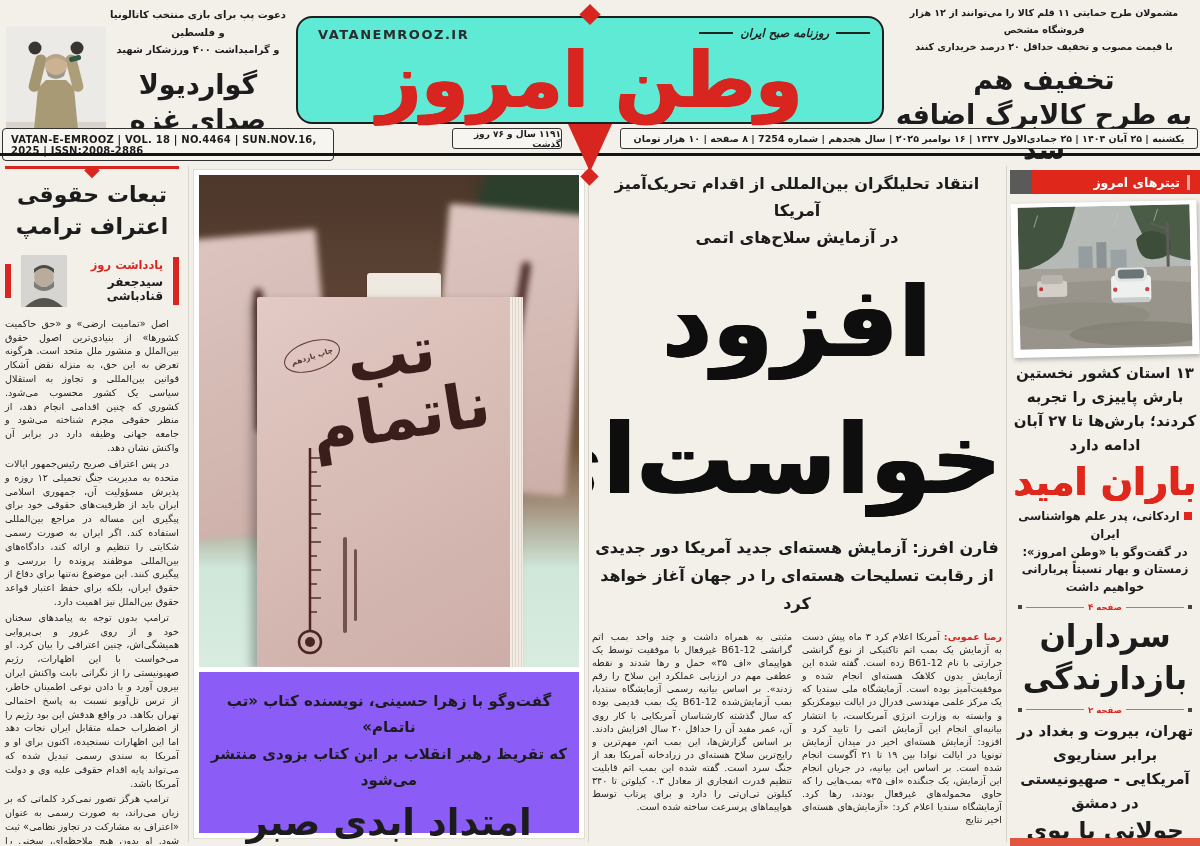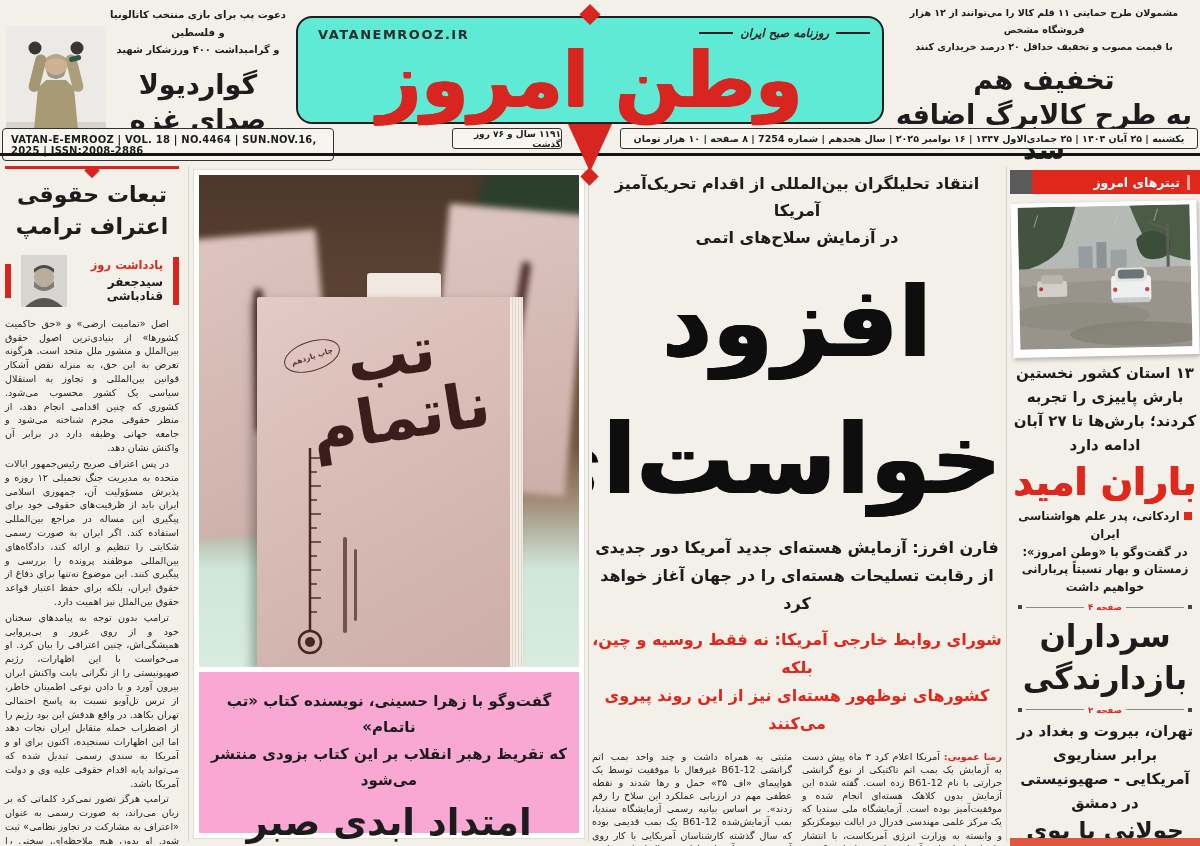--- a/index.html
+++ b/index.html
@@ -84,21 +84,21 @@
   .fbook .btitle { position:absolute; right:20px; top:26px; width:215px; text-align:center; direction:rtl;
     font-size:62px; font-weight:bold; color:#3a1e1c; line-height:1.02; transform:rotate(-9deg); letter-spacing:-2px; }
   .fbook .stamp { position:absolute; left:26px; top:44px; width:58px; height:30px; border:1.5px solid #5c3330; border-radius:50%;
     display:flex; align-items:center; justify-content:center; font-size:7.5px; font-weight:bold; color:#5c3330;
     transform:rotate(-18deg); direction:rtl; }
   .fbook .therm { position:absolute; left:38px; bottom:8px; }
   .fbook .credit { position:absolute; left:86px; bottom:34px; display:flex; gap:7px; }
   .fbook .credit i { display:block; width:3.5px; border-radius:2px; background:#74524d; }
   .fbook .credit i:nth-child(1){ height:96px; }
   .fbook .credit i:nth-child(2){ height:72px; margin-top:12px; }
-  .bk-panel { position:relative; width:380px; height:161px; margin-top:5px; background:#f9a8d4; text-align:center; direction:rtl; padding-top:16px; }
+  .bk-panel { position:relative; width:380px; height:161px; margin-top:5px; background:#8b5cf6; text-align:center; direction:rtl; padding-top:16px; }
   .bk-kicker { font-size:15px; font-weight:bold; line-height:1.75; }
   .bk-title { font-size:37px; font-weight:bold; letter-spacing:-1px; margin-top:8px; }
 
   
   .ms { position:absolute; left:592px; top:170px; width:410px; height:676px; overflow:hidden; text-align:center; direction:rtl; }
   .ms-kicker { font-size:16px; font-weight:bold; line-height:1.7; }
   .ms-head { font-size:98px; font-weight:bold; line-height:1.4; letter-spacing:-3px; color:#0e0e0e;
     text-shadow:1px 0 0 #0e0e0e, -1px 0 0 #0e0e0e; margin-top:2px; }
   .ms-deck { font-size:16px; font-weight:bold; line-height:1.75; margin-top:6px; }
   .ms-deck.r2 { color:#e0271c; margin-top:8px; }
@@ -281,24 +281,20 @@
       <div>در آزمایش سلاح‌های اتمی</div>
     </div>
     <div class="ms-head">
       <div>افزود</div>
       <div>خواست‌ای</div>
     </div>
     <div class="ms-deck">
       <div>فارن افرز: آزمایش هسته‌ای جدید آمریکا دور جدیدی</div>
       <div>از رقابت تسلیحات هسته‌ای را در جهان آغاز خواهد کرد</div>
     </div>
-    <div class="ms-deck r2">
-      <div>شورای روابط خارجی آمریکا: نه فقط روسیه و چین، بلکه</div>
-      <div>کشورهای نوظهور هسته‌ای نیز از این روند پیروی می‌کنند</div>
-    </div>
     <div class="ms-body">
       <div>
         <span class="ms-lead">رضا عمویی:</span><span> آمریکا اعلام کرد ۳ ماه پیش دست به آزمایش یک بمب اتم تاکتیکی از نوع گرانشی حرارتی با نام ‎B61-12‎ زده است. گفته شده این آزمایش بدون کلاهک هسته‌ای انجام شده و موفقیت‌آمیز بوده است. آزمایشگاه ملی سندیا که یک مرکز علمی مهندسی فدرال در ایالت نیومکزیکو و وابسته به وزارت انرژی آمریکاست، با انتشار بیانیه‌ای انجام این آزمایش اتمی را تایید کرد و افزود: آزمایش هسته‌ای اخیر در میدان آزمایش تونوپا در ایالت نوادا بین ۱۹ تا ۲۱ آگوست انجام شده است. بر اساس این بیانیه، در جریان انجام این آزمایش، یک جنگنده «اف ۳۵» بمب‌هایی را که حاوی محموله‌های غیرفعال بودند، رها کرد. آزمایشگاه سندیا اعلام کرد: «آزمایش‌های هسته‌ای اخیر نتایج</span>
       </div>
       <div>
         <span>مثبتی به همراه داشت و چند واحد بمب اتم گرانشی ‎B61-12‎ غیرفعال با موفقیت توسط یک هواپیمای «اف ۳۵» حمل و رها شدند و نقطه عطفی مهم در ارزیابی عملکرد این سلاح را رقم زدند». بر اساس بیانیه رسمی آزمایشگاه سندیا، بمب آزمایش‌شده ‎B61-12‎ یک بمب قدیمی بوده که سال گذشته کارشناسان آمریکایی با کار روی آن، عمر مفید آن را حداقل ۲۰ سال افزایش دادند. بر اساس گزارش‌ها، این بمب اتم، مهم‌ترین و رایج‌ترین سلاح هسته‌ای در زرادخانه آمریکا بعد از جنگ سرد است. گفته شده این بمب اتم قابلیت تنظیم قدرت انفجاری از معادل ۰.۳ کیلوتن تا ۳۴۰ کیلوتن تی‌ان‌تی را دارد و برای پرتاب توسط هواپیماهای پرسرعت ساخته شده است.</span>
         
       </div>
     </div>
   </section>

